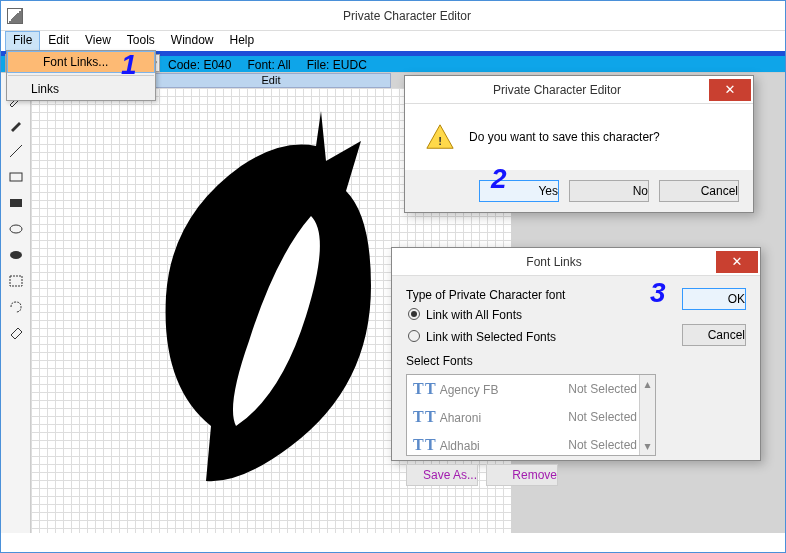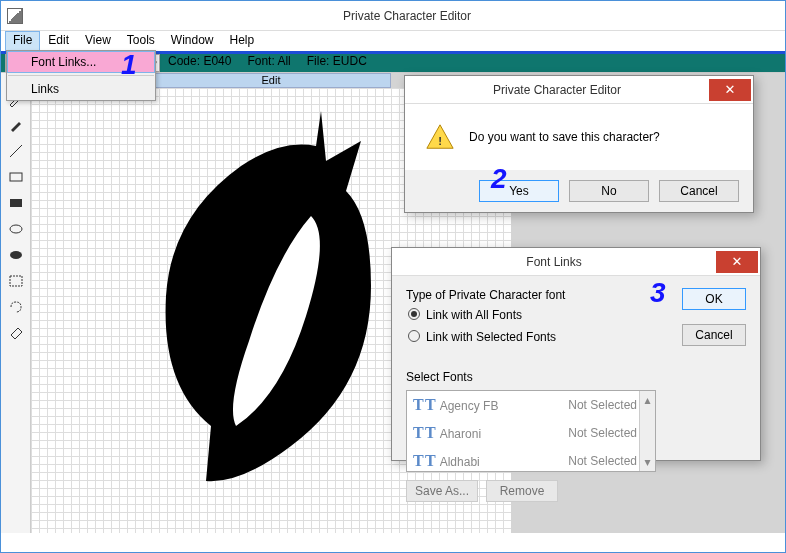--- a/index.html
+++ b/index.html
@@ -5,56 +5,56 @@
 *{box-sizing:border-box;margin:0;padding:0;font-family:"Segoe UI",Tahoma,sans-serif;font-size:12px}
 body{background:#fff;width:786px;height:553px;overflow:hidden;position:relative;border:1px solid #4a90d9}
 .titlebar{height:30px;background:#fff;display:flex;align-items:center;border-bottom:1px solid #ddd}
 .titlebar .icon{width:16px;height:16px;margin:0 6px;background:linear-gradient(135deg,#fff 50%,#777 50%);border:1px solid #666}
 .titlebar .title{flex:1;text-align:center;color:#333}
 .menubar{height:20px;display:flex;padding:0 4px;gap:0}
 .menubar span{padding:2px 8px;cursor:default}
 .menubar span.open{background:#cce4f7;border:1px solid #7eb4ea;padding:1px 7px}
 .dropdown{position:absolute;top:49px;left:5px;width:150px;background:#f0f0f0;border:1px solid #999;box-shadow:2px 2px 4px rgba(0,0,0,.2);z-index:10}
 .dropdown .item{padding:4px 24px;cursor:default}
-.dropdown .item.hl{background:#f9a8d4;border:1px solid #7eb4ea;padding:3px 23px}
+.dropdown .item.hl{background:#fdba74;border:1px solid #7eb4ea;padding:3px 35px}
 .dropdown .sep{height:1px;background:#ccc;margin:2px 1px}
-.toolbar{height:22px;display:flex;align-items:flex-start;border-top:3px solid #1d4ed8;border-bottom:1px solid #ccc;background:#0f766e;font-size:11px}
+.toolbar{height:22px;display:flex;align-items:flex-end;border-top:5px solid #1d4ed8;border-bottom:1px solid #ccc;background:#0ea5e9;font-size:11px}
 .toolbar .field{padding:0 8px}
 .toolbar .combo{width:155px;height:18px;border:1px solid #aaa;background:#fff;margin-left:4px;display:flex;justify-content:flex-end;align-items:center;padding-right:2px}
 .toolbar .combo::after{content:"▾";font-size:9px;color:#555}
 .workspace{display:flex;height:460px}
 .tools{width:30px;background:#f4f4f4;border-right:1px solid #ccc;display:flex;flex-direction:column;align-items:center;padding-top:18px;gap:10px}
 .tools .t{width:16px;height:16px;display:flex;align-items:center;justify-content:center}
 .editarea{flex:1;position:relative;background:#d4d4d4;overflow:hidden}
 .edittab{position:absolute;top:0;left:120px;width:240px;height:15px;background:#bcd5ef;border:1px solid #9ac;text-align:center;font-size:11px;line-height:13px}
 .grid{position:absolute;top:15px;left:0;width:480px;height:445px;background:#fff;background-image:linear-gradient(#ddd 1px,transparent 1px),linear-gradient(90deg,#ddd 1px,transparent 1px);background-size:8px 8px}
 .glyph{position:absolute;top:18px;left:100px}
 .annot{position:absolute;font-weight:bold;font-size:28px;color:#1515ff;font-style:italic;z-index:50}
 .dialog{position:absolute;background:#fff;border:1px solid #888;box-shadow:3px 3px 10px rgba(0,0,0,.25)}
 .dlg-title{height:28px;background:#fff;display:flex;align-items:center;border-bottom:1px solid #ddd}
 .dlg-title span{flex:1;text-align:center;color:#333}
 .dlg-close{width:42px;height:22px;background:#c94030;color:#fff;display:flex;align-items:center;justify-content:center;font-size:13px;margin-right:2px}
 .dlg-body{padding:18px 20px;display:flex;align-items:center;gap:14px}
 .warn-icon{width:30px;height:30px}
 .dlg-buttons{background:#f0f0f0;padding:10px 14px;display:flex;justify-content:flex-end;gap:10px}
-.btn{min-width:80px;height:22px;border:1px solid #aaa;background:#e8e8e8;text-align:center;line-height:20px;cursor:default}
+.btn{min-width:80px;height:22px;border:1px solid #aaa;background:#e8e8e8;text-align:right;line-height:20px;cursor:default}
 .btn.primary{border:1.5px solid #3399ff;background:#eaf3fc}
 .fontlinks{position:absolute;top:246px;left:390px;width:370px;height:214px;background:#f0f0f0;border:1px solid #888;box-shadow:3px 3px 10px rgba(0,0,0,.25)}
 .fl-body{padding:12px 14px;position:relative}
 .fl-body .lbl{margin-bottom:6px}
 .radio{display:flex;align-items:flex-start;gap:6px;margin:4px 0 8px 2px}
 .radio .r{width:12px;height:12px;border:1px solid #555;border-radius:50%;display:flex;align-items:center;justify-content:center}
 .radio .r.checked::after{content:"";width:6px;height:6px;background:#333;border-radius:50%}
 .listbox{width:250px;height:82px;border:1px solid #aaa;background:#fff;margin-top:4px;overflow:hidden;position:relative;color:#888}
 .listbox .row{display:flex;justify-content:space-between;padding:5px 18px 5px 6px;align-items:center}
 .listbox .tt{color:#5b8ac9;font-family:serif;font-weight:bold;font-size:16px;margin-right:4px}
 .listbox .sb{position:absolute;right:0;top:0;width:16px;height:100%;background:#eee;border-left:1px solid #ccc;display:flex;flex-direction:column;justify-content:space-between;align-items:center;font-size:8px;color:#888;padding:2px 0}
 .fl-right{position:absolute;top:12px;right:14px;display:flex;flex-direction:column;gap:14px}
 .fl-btm{display:flex;gap:8px;margin-top:8px}
-.fl-btm .btn{min-width:72px;color:#737373;border-color:#ccc}
+.fl-btm .btn{min-width:72px;color:#a21caf;border-color:#ccc}
 </style>
 </head>
 <body>
 
 <div class="titlebar">
   <div class="icon"></div>
   <div class="title">Private Character Editor</div>
 </div>
 
 <div class="menubar">
@@ -182,21 +182,21 @@
   <div class="fl-body">
     <div class="lbl">Type of Private Character font</div>
     <div class="radio">
       <div class="r checked"></div>
       <span>Link with All Fonts</span>
     </div>
     <div class="radio">
       <div class="r"></div>
       <span>Link with Selected Fonts</span>
     </div>
-    <div class="lbl" style="margin-top:26px">Select Fonts</div>
+    <div class="lbl" style="margin-top:10px">Select Fonts</div>
     <div class="listbox">
       <div class="row">
           <span><span class="tt">T T</span><span>Agency FB</span></span>
           <span>Not Selected</span>
         </div>
       <div class="row">
           <span><span class="tt">T T</span><span>Aharoni</span></span>
           <span>Not Selected</span>
         </div>
       <div class="row">

